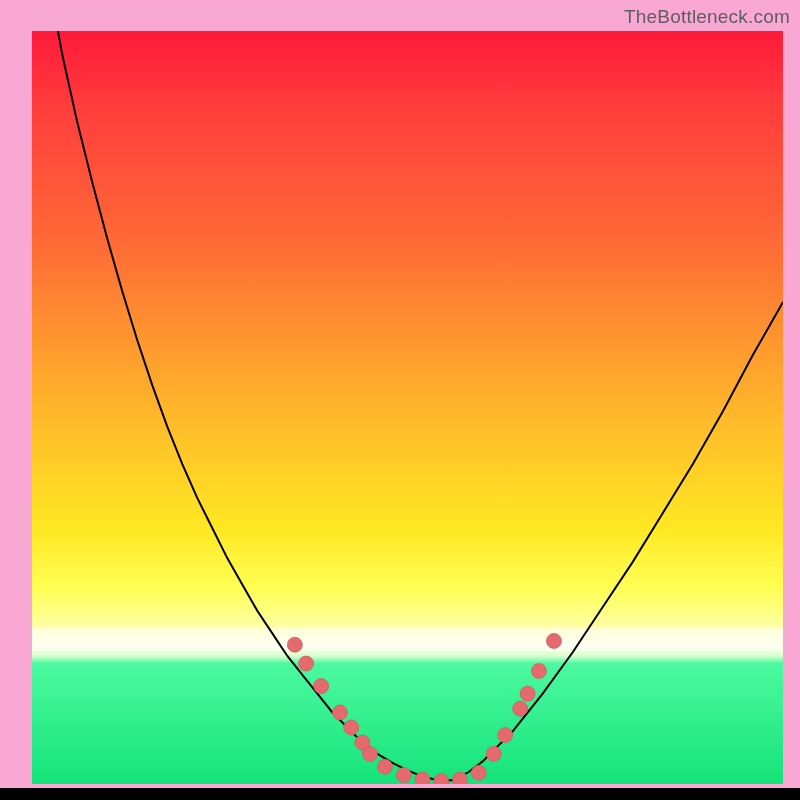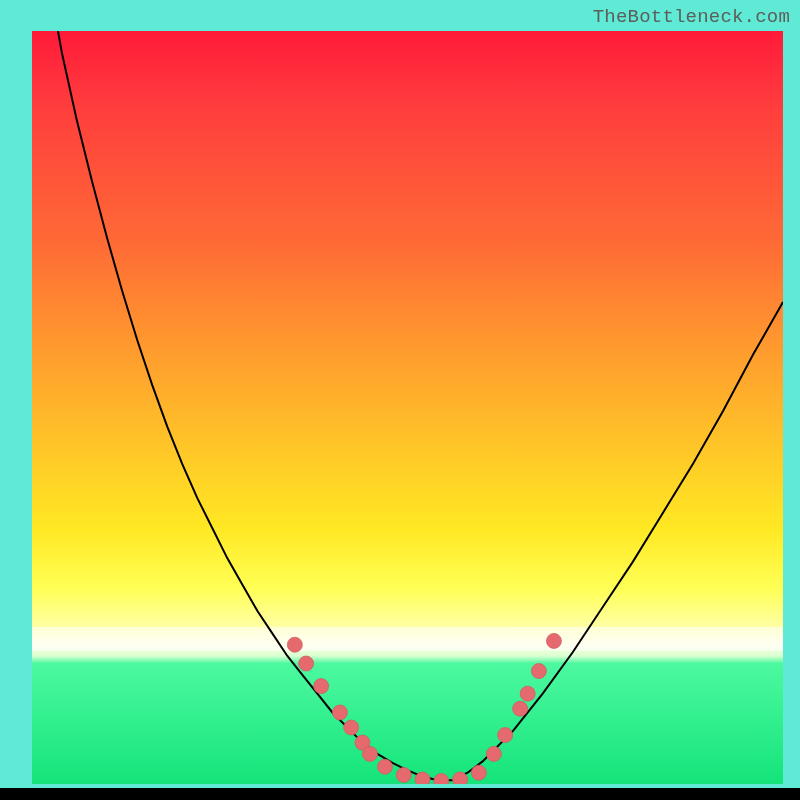--- a/index.html
+++ b/index.html
@@ -10,22 +10,21 @@
     background: #000;
     overflow: hidden;
     font-family: Arial, Helvetica, sans-serif;
   }
   .frame {
     position: absolute;
     left: 0;
     top: 0;
     width: 800px;
     height: 788px;
-    background: #5eead4;
-    font-family: Liberation Mono, monospace;
+    background: #f9a8d4;
   }
   .plot-area {
     position: absolute;
     left: 32px;
     top: 31px;
     width: 751px;
     height: 753px;
     
     background: linear-gradient(to bottom,
       #ff1a3a 0%,

